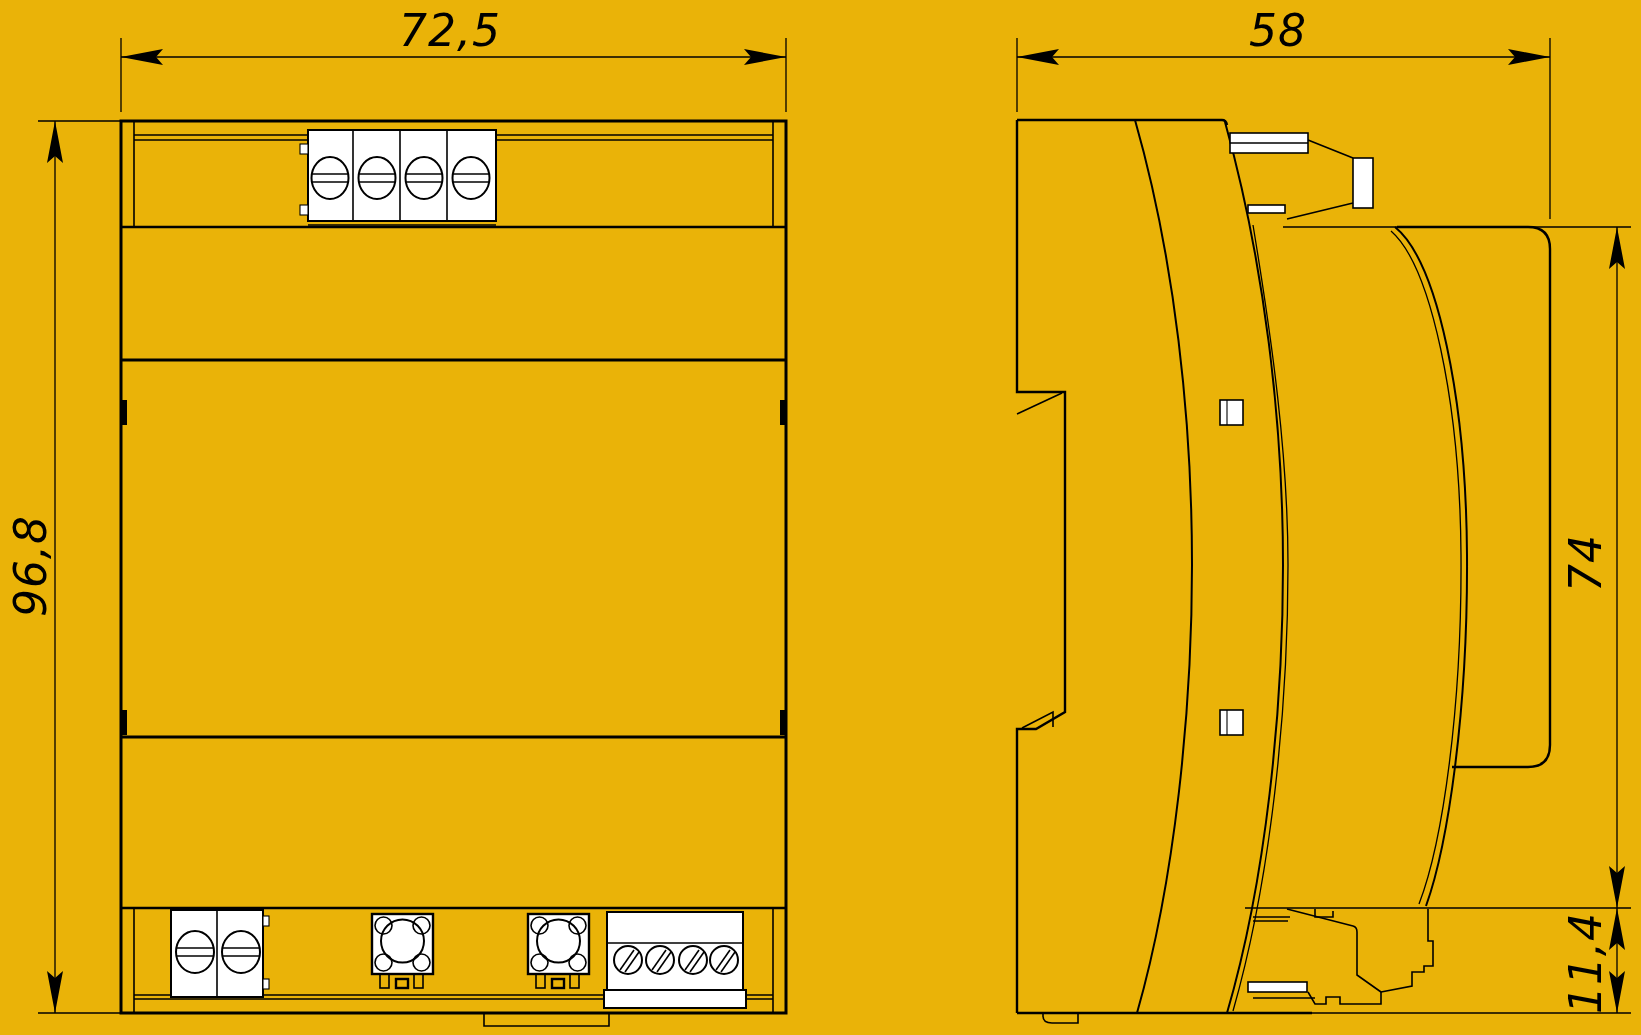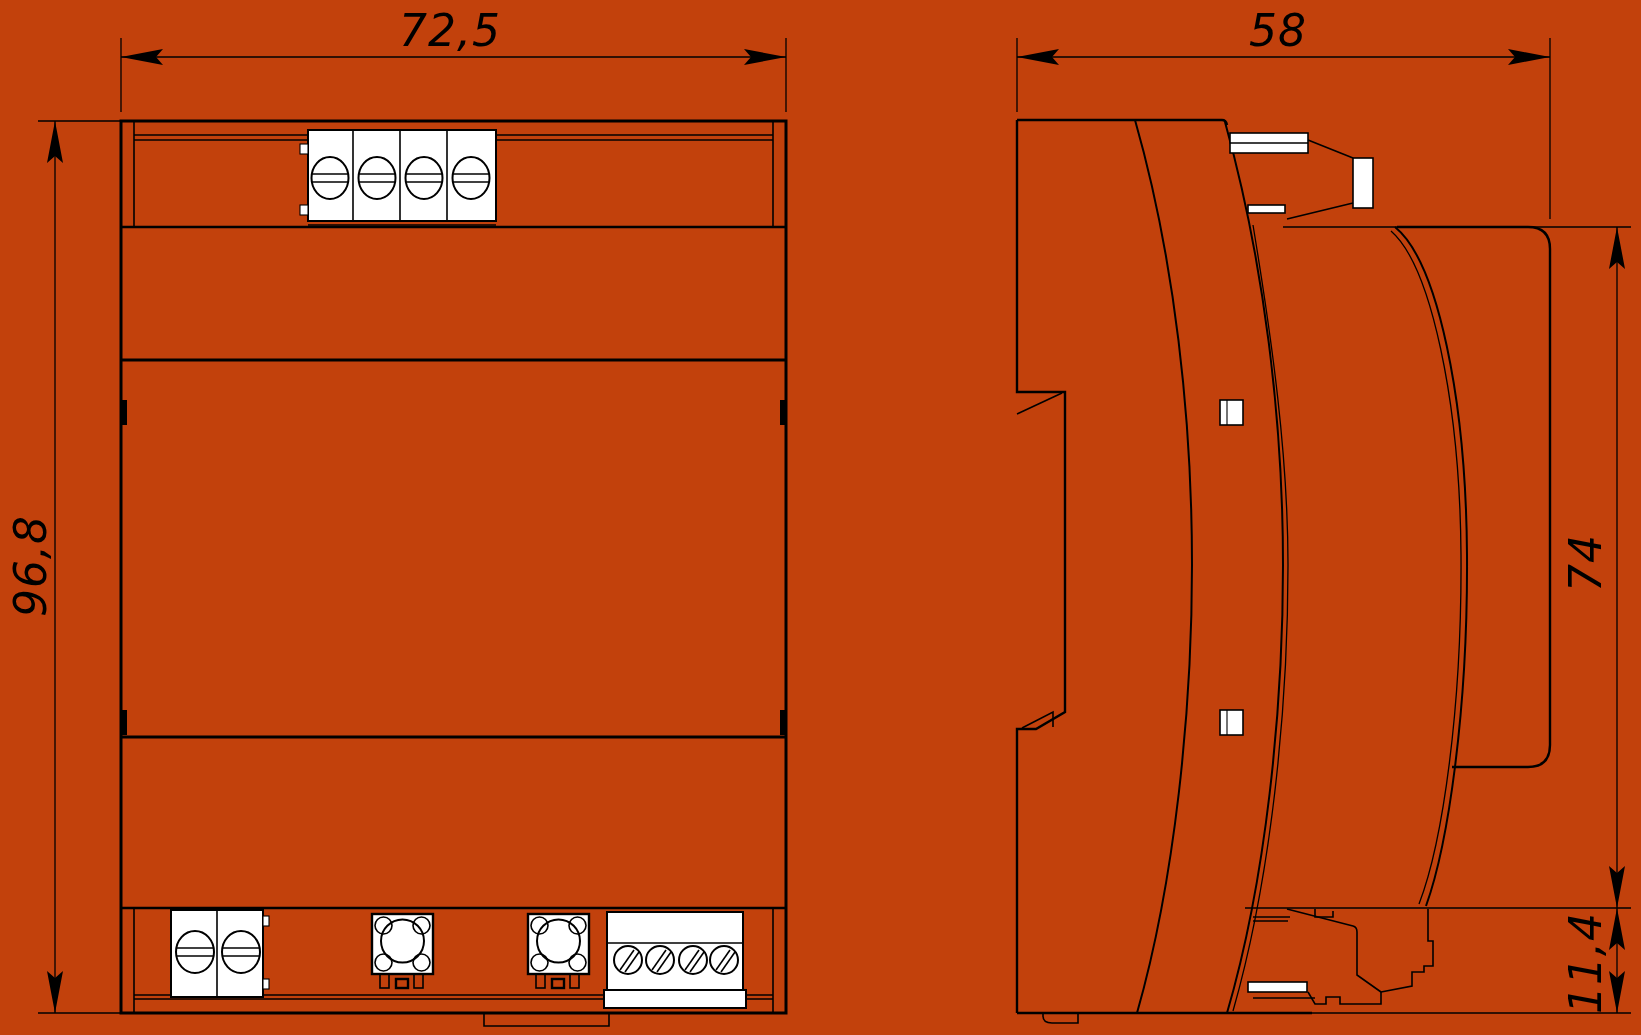--- a/index.html
+++ b/index.html
@@ -1,16 +1,16 @@
 <!DOCTYPE html>
 <html><head>
 <meta charset="utf-8">
 <style>
   html,body{margin:0;padding:0;background:#ffffff;}
-  .stage{position:relative;width:1641px;height:1035px;background:#c2410c;overflow:hidden;}
+  .stage{position:relative;width:1641px;height:1035px;background:#eab308;overflow:hidden;}
   svg{display:block;}
   .ln{stroke:#000;fill:none;}
   .w3{stroke-width:3;}
   .w24{stroke-width:2.4;}
   .w2{stroke-width:2;}
   .w16{stroke-width:1.6;}
   .w13{stroke-width:1.3;}
   .w12{stroke-width:1.1;}
   .fillb{fill:#000;stroke:none;}
   .white{fill:#fff;}

